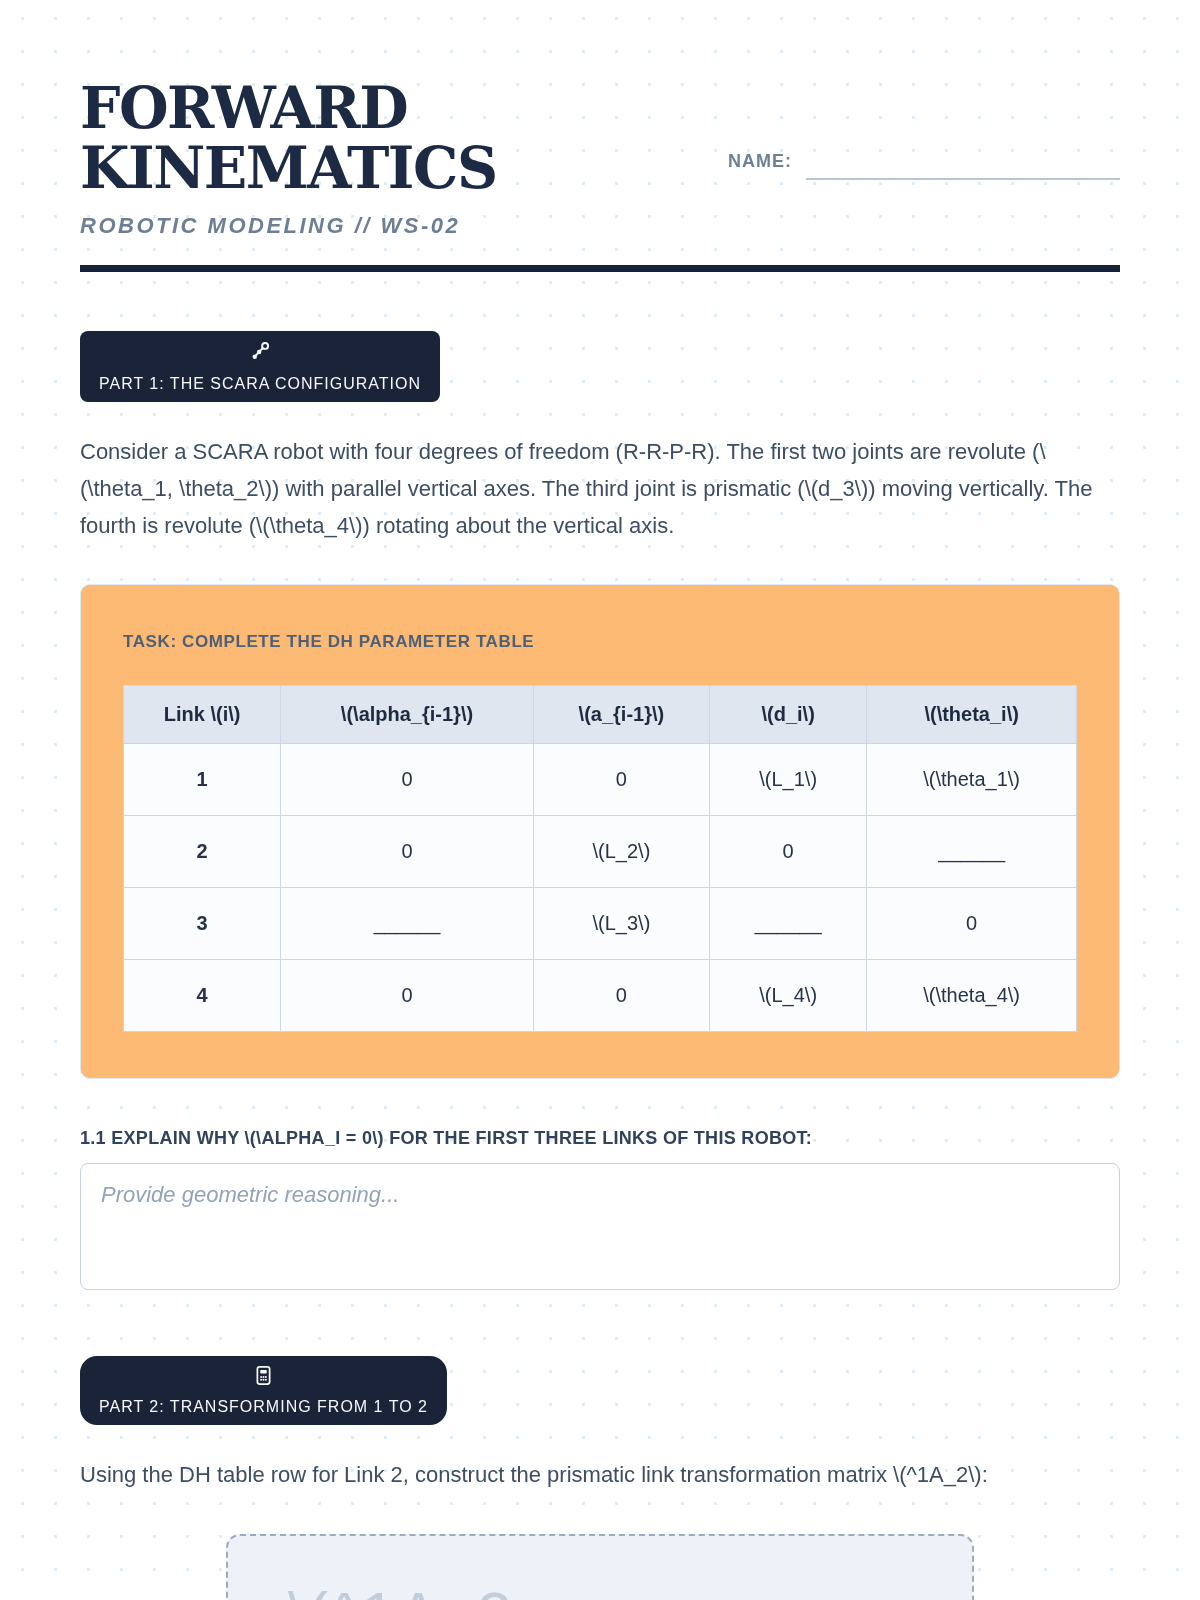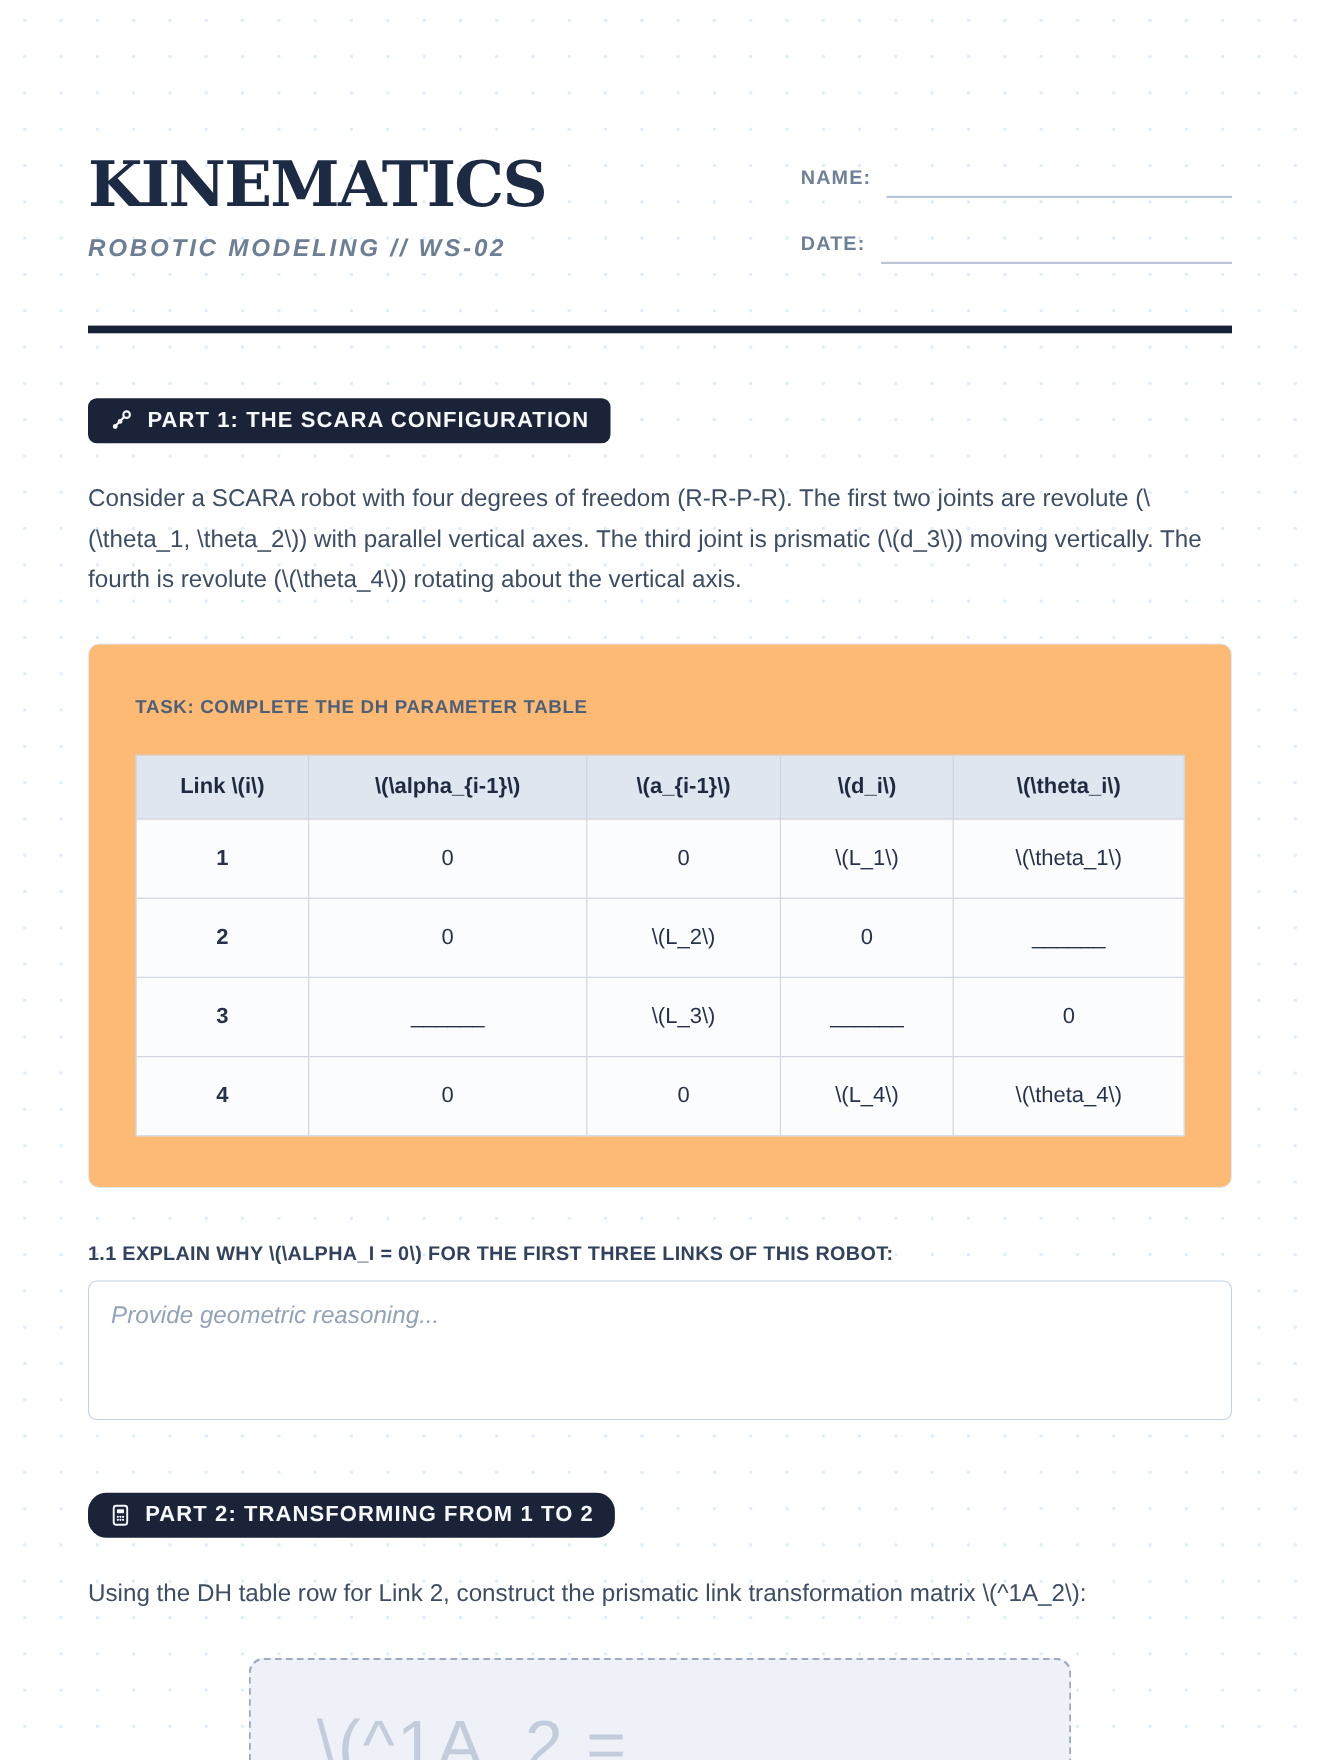--- a/index.html
+++ b/index.html
@@ -40,21 +40,21 @@
   }
   .field-line { flex: 1; border-bottom: 2px solid #b9c6d8; height: 30px; }
 
   .divider { height: 7px; background: #16213a; margin-top: 26px; }
 
   
   .badge {
     display: inline-flex; align-items: center; gap: 12px;
     background: #1a2337; color: #f6f8fb;
     border-radius: 8px; padding: 9px 19px;
-    font-size: 20px; font-weight: 700; letter-spacing: 1px;
+    font-size: 16px; font-weight: 400; letter-spacing: 1px; flex-direction: column;
   }
   .badge svg { display: block; }
   .part1-badge { margin-top: 59px; }
   .part2-badge { margin-top: 66px; border-radius: 17px; }
 
   .body-text {
     margin-top: 31px;
     font-size: 22px;
     line-height: 37px;
     color: #3d4d63;
@@ -132,30 +132,26 @@
     white-space: pre;
   }
 </style>
 </head>
 <body>
 
 <div class="page">
 
   <div class="header">
     <div>
-      <h1 class="page-title"><br><span>KINEMATICS</span></h1>
+      <h1 class="page-title"><span>FORWARD</span><br><span>KINEMATICS</span></h1>
       <div class="subtitle">ROBOTIC MODELING // WS-02</div>
     </div>
     <div class="fields">
       <div class="field-row">
         <span class="field-label">NAME:</span>
-        <span class="field-line"></span>
-      </div>
-      <div class="field-row">
-        <span class="field-label">DATE:</span>
         <span class="field-line"></span>
       </div>
     </div>
   </div>
 
   <div class="divider"></div>
 
   <div>
     <span class="badge part1-badge">
       <span>

